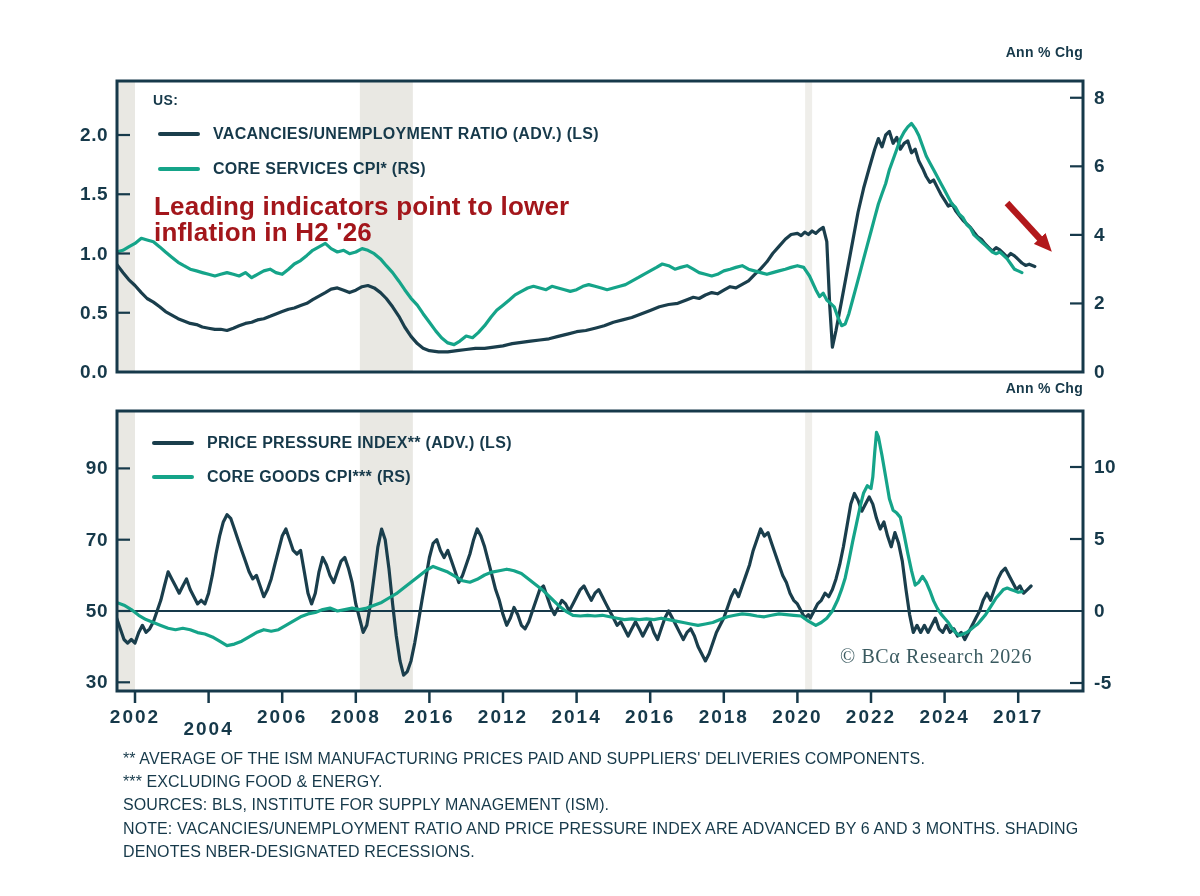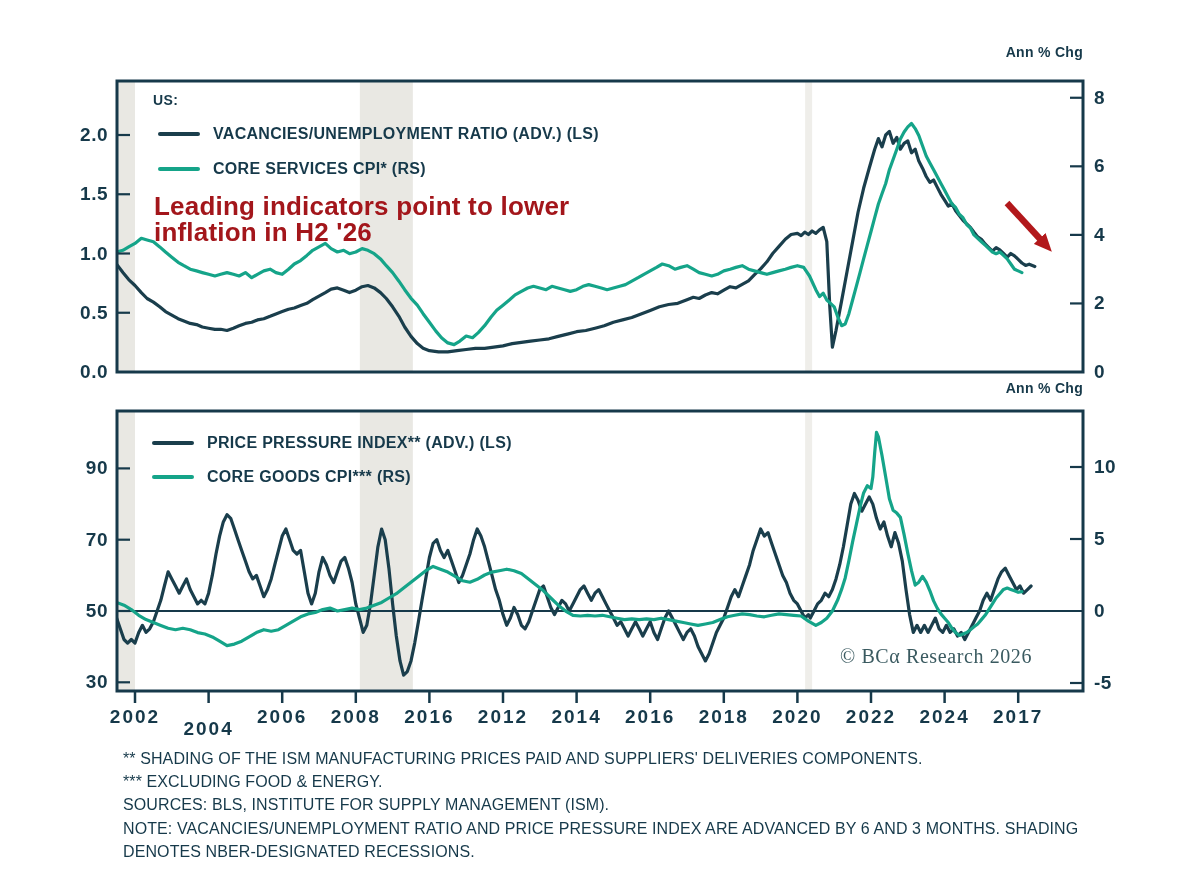--- a/index.html
+++ b/index.html
@@ -155,19 +155,19 @@
   </div>
 
   <div class="annotation">
     <div>Leading indicators point to lower</div>
     <div>inflation in H2 '26</div>
   </div>
 
   <div class="copyright">© BCα Research 2026</div>
 
   <div class="footnotes">
-    <div class="fn">** SHADING OF THE ISM MANUFACTURING PRICES PAID AND SUPPLIERS' DELIVERIES COMPONENTS.</div>
+    <div class="fn">** AVERAGE OF THE ISM MANUFACTURING PRICES PAID AND SUPPLIERS' DELIVERIES COMPONENTS.</div>
     <div class="fn">*** EXCLUDING FOOD &amp; ENERGY.</div>
     <div class="fn">SOURCES: BLS, INSTITUTE FOR SUPPLY MANAGEMENT (ISM).</div>
     <div class="fn">NOTE: VACANCIES/UNEMPLOYMENT RATIO AND PRICE PRESSURE INDEX ARE ADVANCED BY 6 AND 3 MONTHS. SHADING DENOTES NBER-DESIGNATED RECESSIONS.</div>
   </div>
 
 </div>
 
 </body></html>

